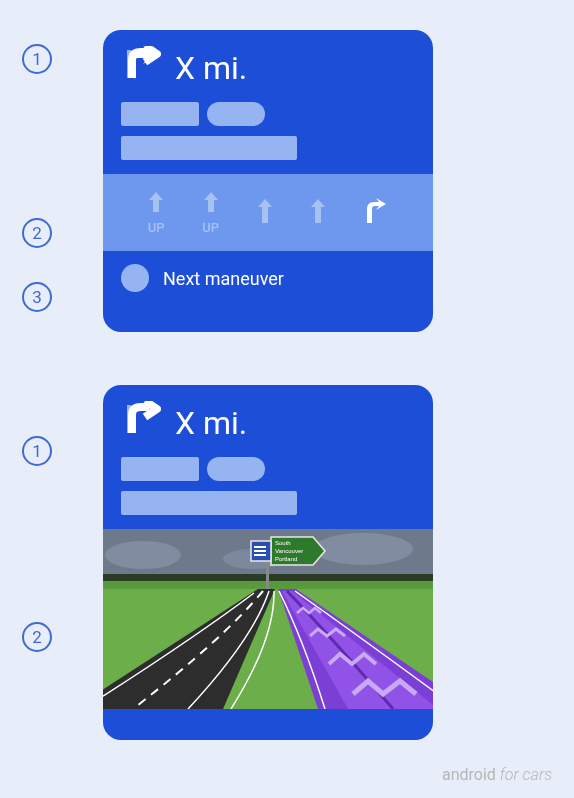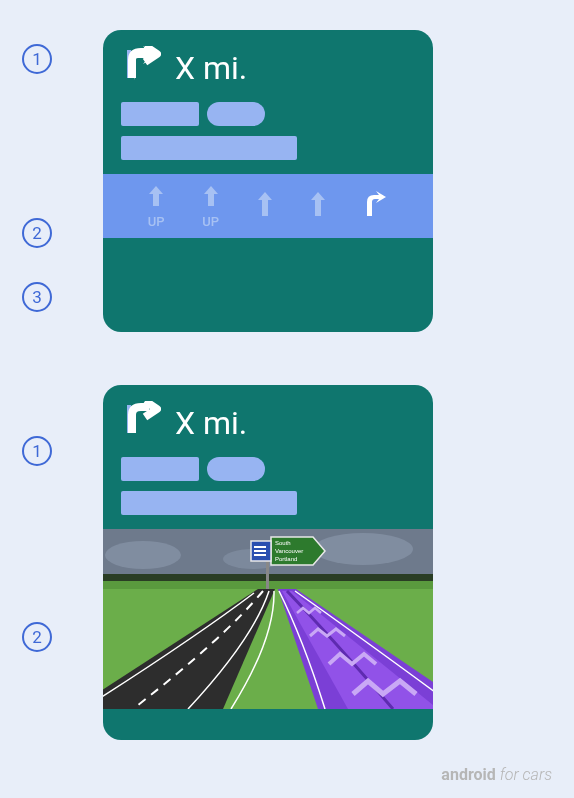--- a/index.html
+++ b/index.html
@@ -6,21 +6,21 @@
     body {
       width: 574px;
       height: 798px;
       background: #E8EEF9;
       font-family: -apple-system, BlinkMacSystemFont, 'Segoe UI', Roboto, sans-serif;
       position: relative;
     }
     .card {
       position: absolute;
       width: 330px;
-      background: #0f766e;
+      background: #1d4ed8;
       border-radius: 18px;
       overflow: hidden;
     }
     .card1 { left: 103px; top: 30px; height: 302px; }
     .card2 { left: 103px; top: 385px; height: 355px; }
     
     .annotation {
       position: absolute;
       width: 30px;
       height: 30px;
@@ -74,21 +74,21 @@
     }
     .info-bar {
       background: #97B4F2;
       height: 24px;
       width: 176px;
       border-radius: 2px;
     }
     
     .lane-strip {
       background: #6E97EE;
-      height: 64px;
+      height: 77px;
       display: flex;
       align-items: center;
       justify-content: space-around;
       padding: 0 26px;
     }
     .lane-item {
       display: flex;
       flex-direction: column;
       align-items: center;
       gap: 2px;
@@ -126,21 +126,21 @@
       overflow: hidden;
     }
     
     .watermark {
       position: absolute;
       right: 22px;
       bottom: 14px;
       color: #B6B6B6;
       font-size: 16px;
     }
-    .watermark .bold { font-weight: 700; }
+    .watermark .bold { font-weight: 400; }
     .watermark .light { font-weight: 300; font-style: italic; }
   </style>
 </head>
 <body>
 
 <div class="annotation" style="left:22px; top:44px;">1</div>
 <div class="annotation" style="left:22px; top:218px;">2</div>
 <div class="annotation" style="left:22px; top:282px;">3</div>
 
 <div class="annotation" style="left:22px; top:436px;">1</div>
@@ -198,20 +198,24 @@
     </div>
     <div class="lane-item">
       <span class="lane-arrow highlight">
         <svg width="24" height="28" viewBox="0 0 24 28">
             <path d="M 3 26 L 3 12 Q 3 5 10 5 L 15 5 L 12 1 L 22 7 L 12 13 L 15 9 L 11 9 Q 8 9 8 12 L 8 26 Z" fill="currentColor"></path>
           </svg>
       </span>
     </div>
   </div>
 
+  <div class="next-strip">
+    <div class="next-circle"></div>
+    <span class="next-text">Next maneuver</span>
+  </div>
 </div>
 
 <div class="card card2">
   <div class="nav-header">
     <span class="nav-arrow-icon">
       <svg width="40" height="40" viewBox="0 0 40 40">
         <rect x="6" y="4" width="4" height="28" fill="#97B4F2"></rect>
         <path d="M 11 32 L 11 14 Q 11 6 20 6 L 28 6 M 24 0 L 36 8 L 24 16" stroke="white" stroke-width="8" fill="none" stroke-linejoin="round" stroke-linecap="butt"></path>
       </svg>
     </span>

